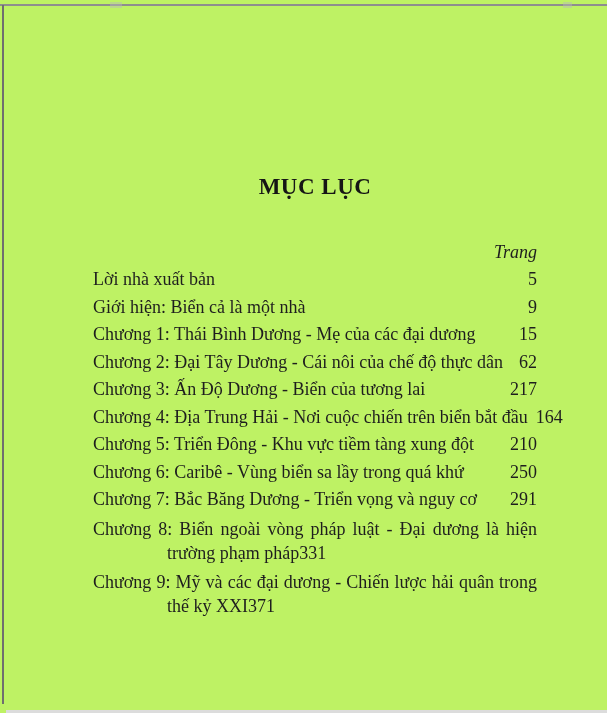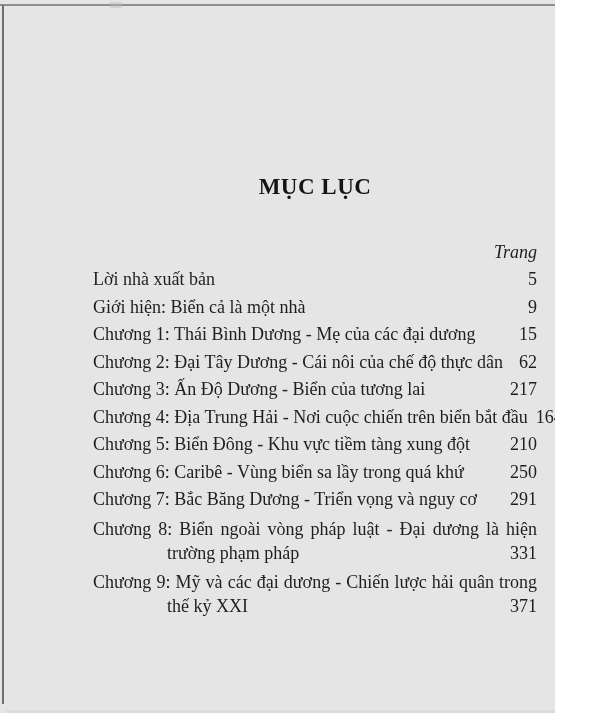--- a/index.html
+++ b/index.html
@@ -2,23 +2,23 @@
 <html lang="vi"><head>
 <meta charset="utf-8">
 <style>
   html, body {
     margin: 0;
     padding: 0;
     background: #ffffff;
   }
   .page {
     position: relative;
-    width: 555px;
+    width: 607px;
     height: 713px;
-    background: #e5e5e5;
+    background: #bef264;
     overflow: hidden;
     font-family: "Liberation Serif", "DejaVu Serif", serif;
     color: #1e1e1e;
   }
   
   .top-line {
     position: absolute;
     left: 0; top: 4;
     top: 4px;
     width: 607px;
@@ -90,21 +90,21 @@
     line-height: 24px;
     padding-top: 3px;
     padding-bottom: 2px;
   }
   .toc-entry-wrap .line1 {
     text-align: justify;
     text-align-last: justify;
   }
   .toc-entry-wrap .line2 {
     display: flex;
-    justify-content: space-between;
+    justify-content: flex-start;
   }
   .toc-entry-wrap .line2 .lbl { padding-left: 74px; }
 </style>
 </head>
 <body>
 
 <div class="page">
 
   <div class="top-line"></div>
   <div class="left-line"></div>
@@ -142,21 +142,21 @@
       <span class="lbl">Chương 3: Ấn Độ Dương - Biển của tương lai</span>
       <span class="pg">217</span>
     </div>
 
     <div class="toc-row">
       <span class="lbl">Chương 4: Địa Trung Hải - Nơi cuộc chiến trên biển bắt đầu</span>
       <span class="pg">164</span>
     </div>
 
     <div class="toc-row">
-      <span class="lbl">Chương 5: Biển Đông - Khu vực tiềm tàng xung đột</span>
+      <span class="lbl">Chương 5: Triển Đông - Khu vực tiềm tàng xung đột</span>
       <span class="pg">210</span>
     </div>
 
     <div class="toc-row">
       <span class="lbl">Chương 6: Caribê - Vùng biển sa lầy trong quá khứ</span>
       <span class="pg">250</span>
     </div>
 
     <div class="toc-row">
       <span class="lbl">Chương 7: Bắc Băng Dương - Triển vọng và nguy cơ</span>

